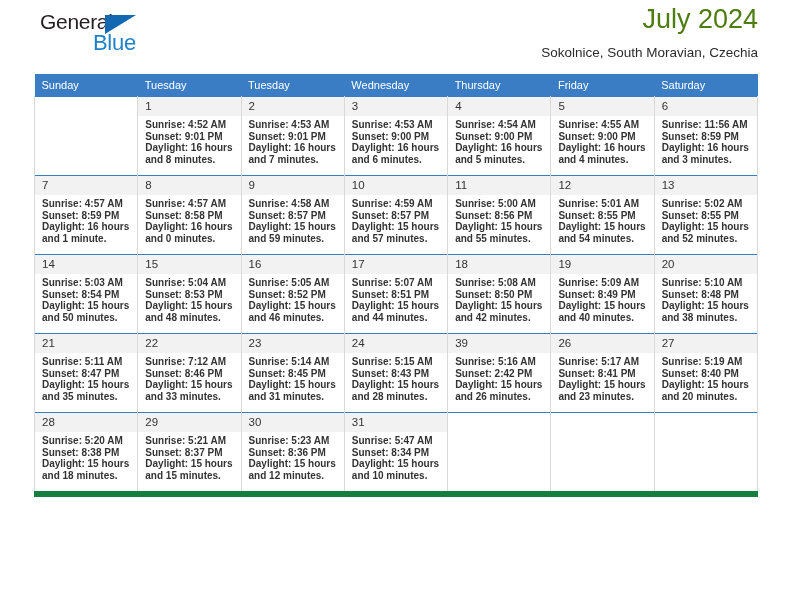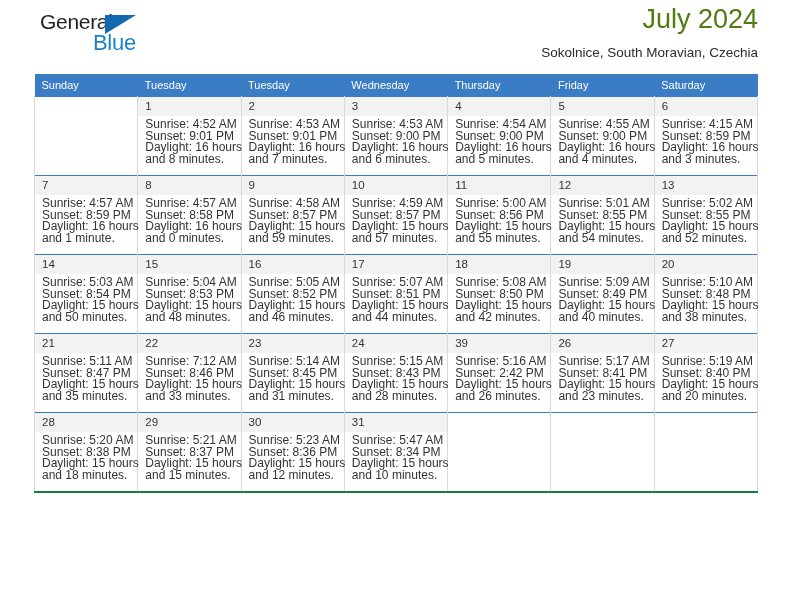--- a/index.html
+++ b/index.html
@@ -108,43 +108,44 @@
     border-bottom: none;
     background: #ffffff;
   }
   .calendar tr.week-row {
     border-top: 1px solid #3b7dc4;
   }
   .calendar tr.week-row td {
     border-top: 1px solid #3b7dc4;
   }
   .calendar tr.last-row td {
-    border-bottom: 2px solid #15803d;
+    border-bottom: 6px solid #15803d;
   }
   .cell-inner {
     padding: 0;
     height: 100%;
   }
   .daynum {
     display: block;
     background: #f2f2f2;
     font-size: 11.5px;
     color: #333333;
     padding: 3px 0 3px 7px;
     line-height: 13px;
     min-height: 13px;
   }
   .cell-empty .daynum {
     background: #ffffff;
   }
   .details {
     padding: 3px 5px 0 7px;
-    font-size: 12px;
+    font-size: 10px;
     line-height: 11.7px;
     color: #333333;
+    font-weight: bold;
   }
   .details div {
     white-space: nowrap;
   }
 </style>
 </head>
 <body>
 
 <div class="page">
 
@@ -235,21 +236,21 @@
               <div>Sunset: 9:00 PM</div>
               <div>Daylight: 16 hours</div>
               <div>and 4 minutes.</div>
             </div>
           </div>
         </td>
         <td>
           <div class="cell-inner">
             <span class="daynum">6</span>
             <div class="details">
-              <div>Sunrise: 4:15 AM</div>
+              <div>Sunrise: 11:56 AM</div>
               <div>Sunset: 8:59 PM</div>
               <div>Daylight: 16 hours</div>
               <div>and 3 minutes.</div>
             </div>
           </div>
         </td>
       </tr>
 
       <tr class="week-row">
         <td>

